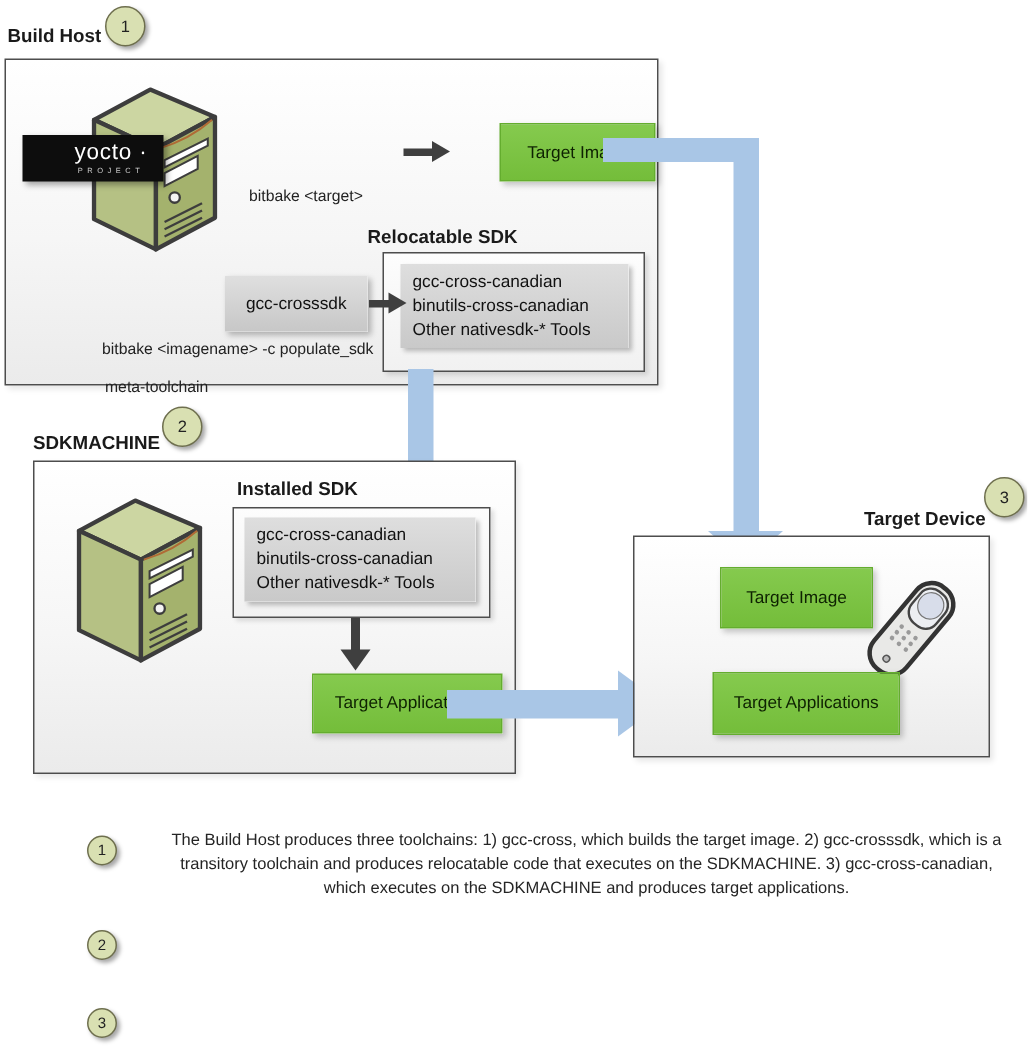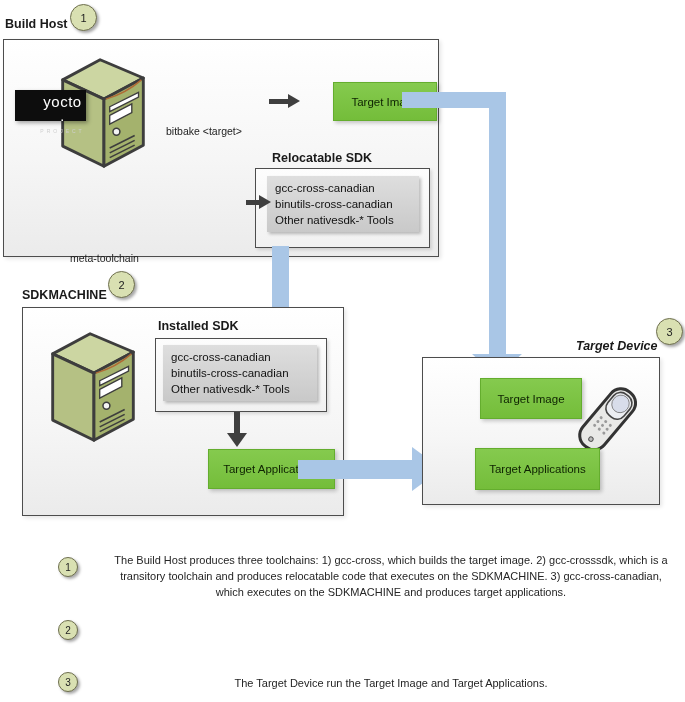--- a/index.html
+++ b/index.html
@@ -86,44 +86,48 @@
     <polygon points="8,28 51,48 51,118 8,97" fill="#b5c184" stroke="#3d3d3d" stroke-width="3" stroke-linejoin="round"></polygon>
     <polygon points="92,26 92,96 51,118 51,48" fill="#a4b26d" stroke="#3d3d3d" stroke-width="3" stroke-linejoin="round"></polygon>
     <path d="M53,48 Q74,42 90,28" fill="none" stroke="#b06a35" stroke-width="1.4"></path>
     <polygon points="57,56 87,41 87,46 57,61" fill="#ffffff" stroke="#3d3d3d" stroke-width="1.4"></polygon>
     <polygon points="57,65 80,53 80,62 57,74" fill="#ffffff" stroke="#3d3d3d" stroke-width="1.4"></polygon>
     <circle cx="64" cy="82" r="3.6" fill="#f4f4f4" stroke="#3d3d3d" stroke-width="1.6"></circle>
     <line x1="57" y1="99" x2="83" y2="86" stroke="#3d3d3d" stroke-width="1.6"></line>
     <line x1="57" y1="104" x2="83" y2="91" stroke="#3d3d3d" stroke-width="1.6"></line>
     <line x1="57" y1="109" x2="83" y2="96" stroke="#3d3d3d" stroke-width="1.6"></line>
   </svg>
-  <div class="yocto" style="left:15px;top:90px;width:71px;height:31px;padding-left:24px;">
+  <div class="yocto" style="left:15px;top:90px;width:94px;height:31px;padding-left:24px;">
     <div class="l1">yocto ·</div>
     <div class="l2">PROJECT</div>
   </div>
 
   <div class="bk-h" style="left:269px;top:99px;width:20px;"></div>
   <div class="bk-h-head" style="left:288px;top:94px;"></div>
   <div class="gbox" style="left:300px;top:82px;width:102px;height:37px;">
     <span>Target Image</span>
   </div>
   <div class="small-note" style="left:166px;top:125px;">bitbake &lt;target&gt;</div>
 
-  <div class="hdr" style="left:272px;top:151px;">Relocatable SDK</div>
+  <div class="hdr" style="left:245px;top:151px;">Relocatable SDK</div>
   <div class="subframe" style="left:255px;top:168px;width:173px;height:78px;"></div>
   <div class="grylist" style="left:267px;top:176px;width:152px;height:56px;">
     <div>gcc-cross-canadian</div>
     <div>binutils-cross-canadian</div>
     <div>Other nativesdk-* Tools</div>
   </div>
 
+  <div class="grybox" style="left:150px;top:184px;width:95px;height:37px;">
+    <span>gcc-crosssdk</span>
+  </div>
   <div class="bk-h" style="left:246px;top:200px;width:14px;"></div>
   <div class="bk-h-head" style="left:259px;top:195px;"></div>
 
   <div class="small-note" style="left:70px;top:204px;margin-top:48px;">meta-toolchain</div>
+  <div class="small-note" style="left:68px;top:227px;">bitbake &lt;imagename&gt; -c populate_sdk</div>
 
   <div class="bl-v" style="left:272px;top:246px;width:17px;height:67px;"></div>
   <div class="bl-head-down" style="left:254px;top:312px;"></div>
 
   <div class="bl-h" style="left:402px;top:92px;width:104px;height:16px;"></div>
   <div class="bl-v" style="left:489px;top:92px;width:17px;height:263px;"></div>
   <div class="bl-head-down2" style="left:472px;top:354px;"></div>
 
   <div class="badge big" style="left:108px;top:271px;">
     <span>2</span>
@@ -158,21 +162,21 @@
   <div class="gbox" style="left:175px;top:449px;width:125px;height:38px;">
     <span>Target Applications</span>
   </div>
 
   <div class="bl-h" style="left:298px;top:460px;width:115px;height:19px;"></div>
   <div class="bl-head-right" style="left:412px;top:447px;"></div>
 
   <div class="badge big" style="left:656px;top:318px;">
     <span>3</span>
   </div>
-  <div class="hdr" style="left:576px;top:339px;font-style:italic;">Target Device</div>
+  <div class="hdr" style="left:576px;top:339px;">Target Device</div>
   <div class="frame" style="left:422px;top:357px;width:236px;height:146px;"></div>
 
   <div class="gbox" style="left:447px;top:378px;width:100px;height:39px;">
     <span>Target Image</span>
   </div>
 
   <svg class="abs" style="left:563px;top:382px;" width="88" height="76" viewBox="0 0 88 76">
     <g transform="rotate(40 44 38)">
       <rect x="30" y="2" width="28" height="70" rx="13" fill="#e9e9e7" stroke="#333" stroke-width="3"></rect>
       <rect x="33.5" y="6" width="21" height="27" rx="9" fill="#eceef2" stroke="#444" stroke-width="1.6"></rect>
@@ -201,15 +205,14 @@
   </div>
   <div class="note-text" style="left:108px;top:552px;">The Build Host produces three toolchains: 1)  gcc-cross, which builds the target image.  2) gcc-crosssdk, which is a transitory toolchain and produces relocatable code that executes on the SDKMACHINE. 3) gcc-cross-canadian, which executes on the SDKMACHINE and produces target applications.</div>
 
   <div class="badge small" style="left:58px;top:620px;">
     <span>2</span>
   </div>
 
   <div class="badge small" style="left:58px;top:672px;">
     <span>3</span>
   </div>
-  <div class="note-text" style="left:108px;top:675px;">The Target Device run the Target Image and Target Applications.</div>
 
 </div>
 
 </body></html>

